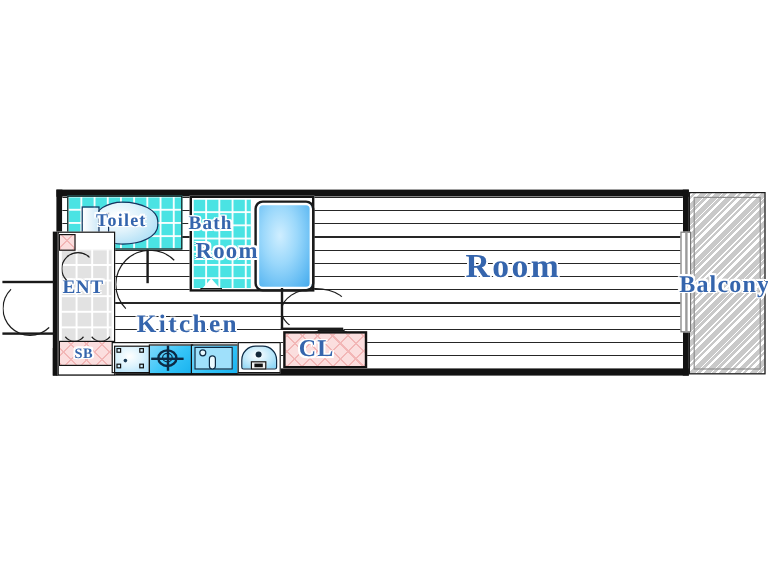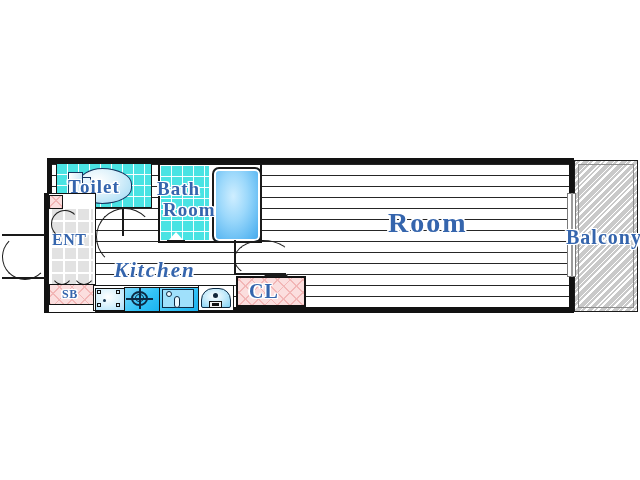--- a/index.html
+++ b/index.html
@@ -121,31 +121,31 @@
 
   <div class="wall" style="left:569px;top:158px;width:5px;height:155px;"></div>
 
   <div class="abs floor-lines" style="left:52px;top:164px;width:517px;height:143px;"></div>
 
   <div class="abs tile-cyan" style="left:56px;top:163px;width:96px;height:45px;border:1.5px solid #141414;"></div>
 
   <div class="toiletbowl" style="left:78px;top:168px;width:52px;height:34px;"></div>
   <div class="tank" style="left:68px;top:172px;width:13px;height:26px;"></div>
   <div class="tank" style="left:82px;top:177px;width:7px;height:16px;background:#e8f6ff;"></div>
-  <div class="lbl" style="left:68px;top:176px;font-size:19px;">Toilet</div>
+  <div class="lbl" style="left:80px;top:176px;font-size:15px;">Toilet</div>
 
   <div class="abs" style="left:122px;top:208px;width:2px;height:28px;background:#1a1a1a;"></div>
   <div class="arc-door" style="left:96px;top:208px;width:56px;height:56px;
               border-color:#1a1a1a transparent transparent #1a1a1a;
               clip-path:polygon(0 0,100% 0,100% 50%,50% 50%,50% 100%,0 100%);"></div>
 
   <div class="abs" style="left:158px;top:163px;width:104px;height:80px;border:2px solid #141414;background:#ffffff;"></div>
   <div class="abs tile-cyan" style="left:161px;top:166px;width:48px;height:74px;"></div>
   <div class="tub" style="left:212px;top:167px;width:46px;height:72px;"></div>
-  <div class="lbl" style="left:157px;top:178px;font-size:19px;">Bath</div>
+  <div class="lbl" style="left:157px;top:178px;font-size:16px;">Bath</div>
   <div class="lbl" style="left:163px;top:199px;font-size:19px;">Room</div>
 
   <div class="abs" style="left:168px;top:232px;width:0;height:0;
               border-left:8px solid transparent;border-right:8px solid transparent;
               border-bottom:9px solid #ffffff;"></div>
   <div class="abs" style="left:167px;top:231px;width:18px;height:10px;
               border-bottom:1.5px solid #1a1a1a;"></div>
 
   <div class="abs" style="left:48px;top:193px;width:48px;height:120px;border:1.5px solid #141414;background:#ffffff;"></div>
   <div class="abs tile-gray" style="left:51px;top:208px;width:42px;height:76px;"></div>
@@ -165,21 +165,21 @@
               clip-path:polygon(0 0,100% 0,100% 50%,50% 50%,50% 100%,0 100%);"></div>
 
   <div class="abs hatch-pink" style="left:49px;top:284px;width:46px;height:21px;border:1.2px solid #141414;"></div>
   <div class="lbl" style="left:62px;top:287px;font-size:12px;letter-spacing:0.5px;text-align:center;">SB</div>
 
   <div class="abs" style="left:2px;top:234px;width:43px;height:1.5px;background:#1a1a1a;"></div>
   <div class="arc-door" style="left:2px;top:234px;width:44px;height:44px;
               border-color:transparent transparent #1a1a1a #1a1a1a;"></div>
   <div class="abs" style="left:2px;top:277px;width:44px;height:2px;background:#1a1a1a;"></div>
 
-  <div class="lbl" style="left:114px;top:258px;font-size:21px;letter-spacing:2px;font-style:italic;">Kitchen</div>
+  <div class="lbl" style="left:114px;top:258px;font-size:21px;letter-spacing:2px;">Kitchen</div>
 
   <div class="abs" style="left:93px;top:285px;width:140px;height:26px;background:#ffffff;border:1.5px solid #151515;"></div>
 
   <div class="kx-pale" style="left:95px;top:288px;width:28px;height:21px;"></div>
   <div class="abs" style="left:97px;top:290px;width:4px;height:4px;border:1px solid #101010;"></div>
   <div class="abs" style="left:116px;top:290px;width:4px;height:4px;border:1px solid #101010;"></div>
   <div class="abs" style="left:97px;top:303px;width:4px;height:4px;border:1px solid #101010;"></div>
   <div class="abs" style="left:116px;top:303px;width:4px;height:4px;border:1px solid #101010;"></div>
   <div class="abs" style="left:103px;top:299px;width:3px;height:3px;border-radius:50%;background:#1a3a55;"></div>
 

